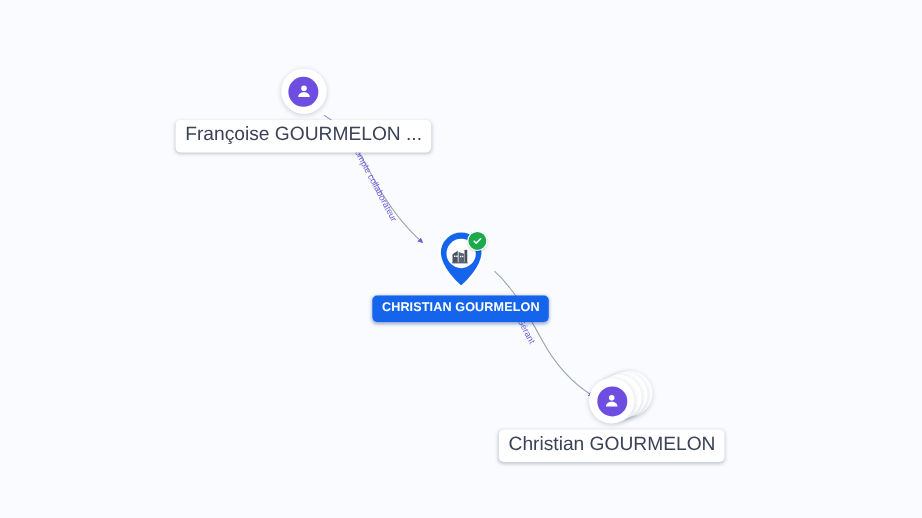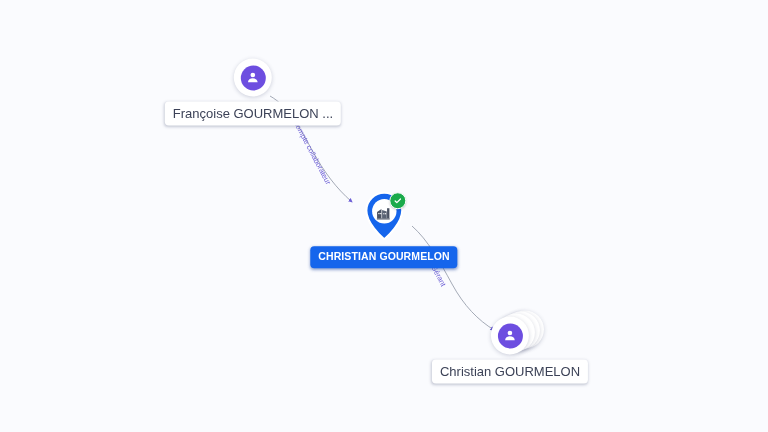--- a/index.html
+++ b/index.html
@@ -86,21 +86,21 @@
   }
   .stack-ghost.g1 { left: 6px;  top: -3px; z-index: 3; }
   .stack-ghost.g2 { left: 11px; top: -5px; z-index: 2; }
   .stack-ghost.g3 { left: 15px; top: -6px; z-index: 1; }
 
   
   .label-pill {
     margin-top: 5px;
     background: #ffffff;
     color: #3c4257;
-    font-size: 13px;
+    font-size: 16px;
     line-height: 1;
     padding: 5px 8px 6px 8px;
     border-radius: 4px;
     box-shadow: 0 1px 3px rgba(40,50,90,0.26);
     white-space: nowrap;
   }
   .label-pill.primary {
     background: #1565ec;
     color: #ffffff;
     font-size: 10.5px;

